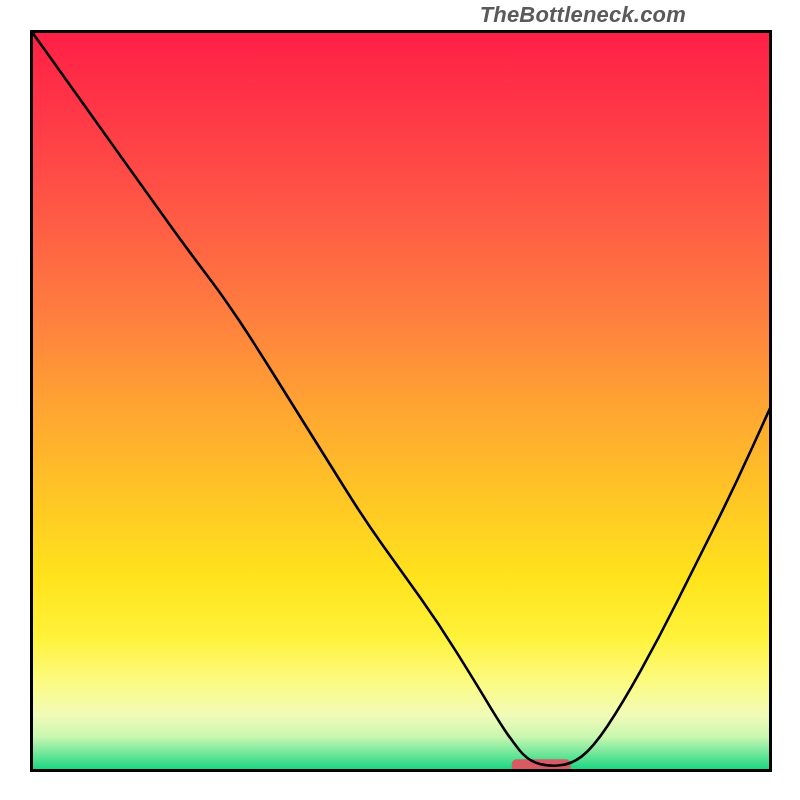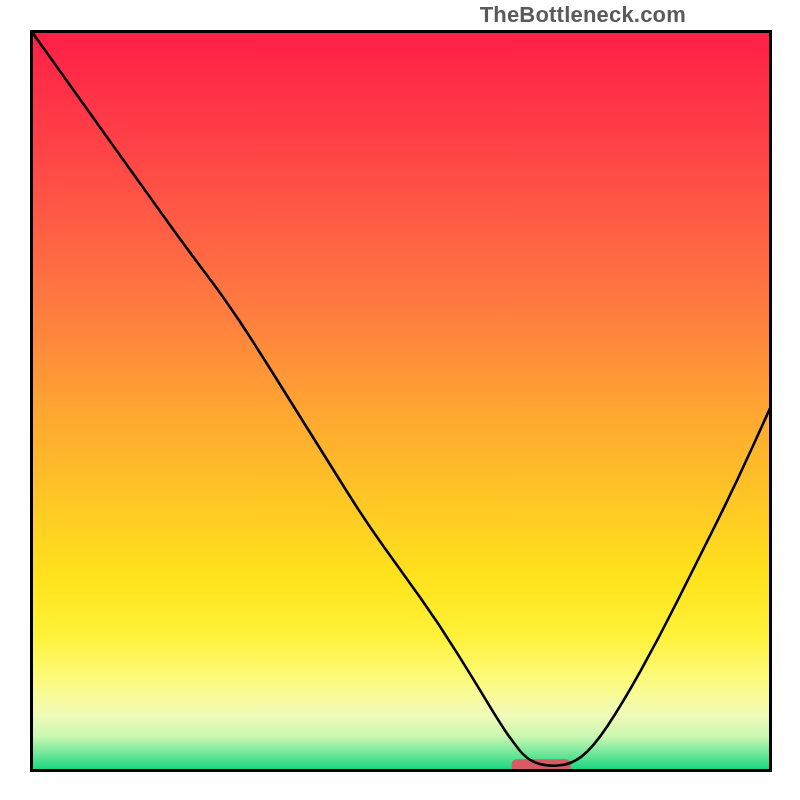--- a/index.html
+++ b/index.html
@@ -7,20 +7,21 @@
     padding: 0;
     width: 800px;
     height: 800px;
     background: #ffffff;
     font-family: Arial, Helvetica, sans-serif;
   }
   .container {
     position: relative;
     width: 696px;
     height: 800px;
+    font-style: italic;
   }
   .brand {
     position: absolute;
     top: 2px;
     right: 10px;
     font-size: 22px;
     font-weight: 600;
     color: #5a5a5a;
     letter-spacing: 0.2px;
   }

